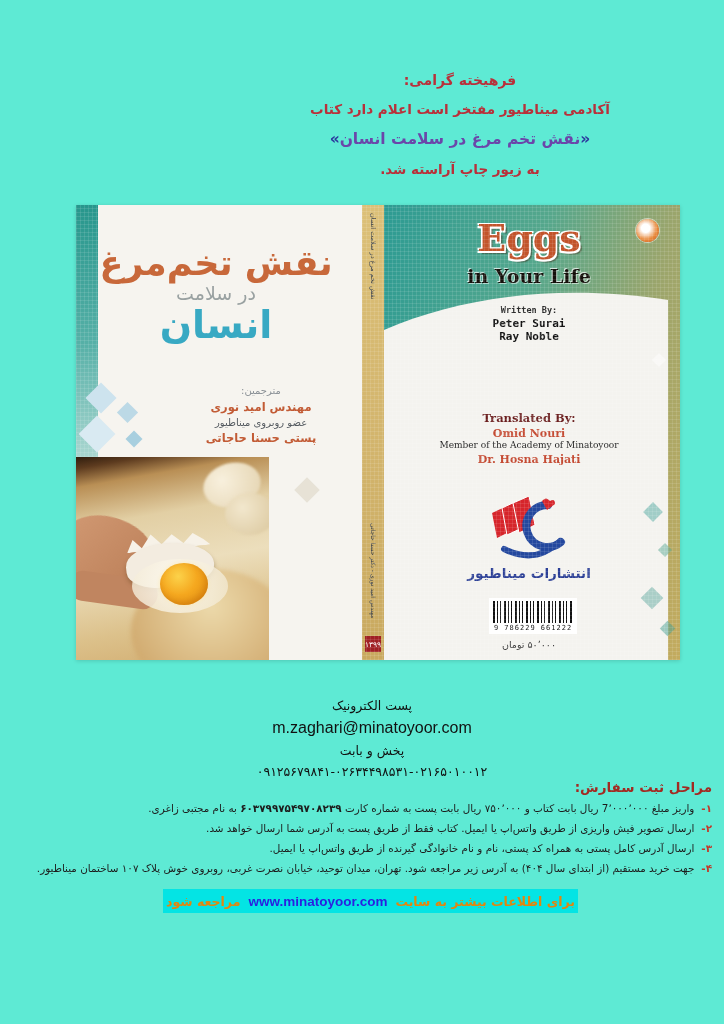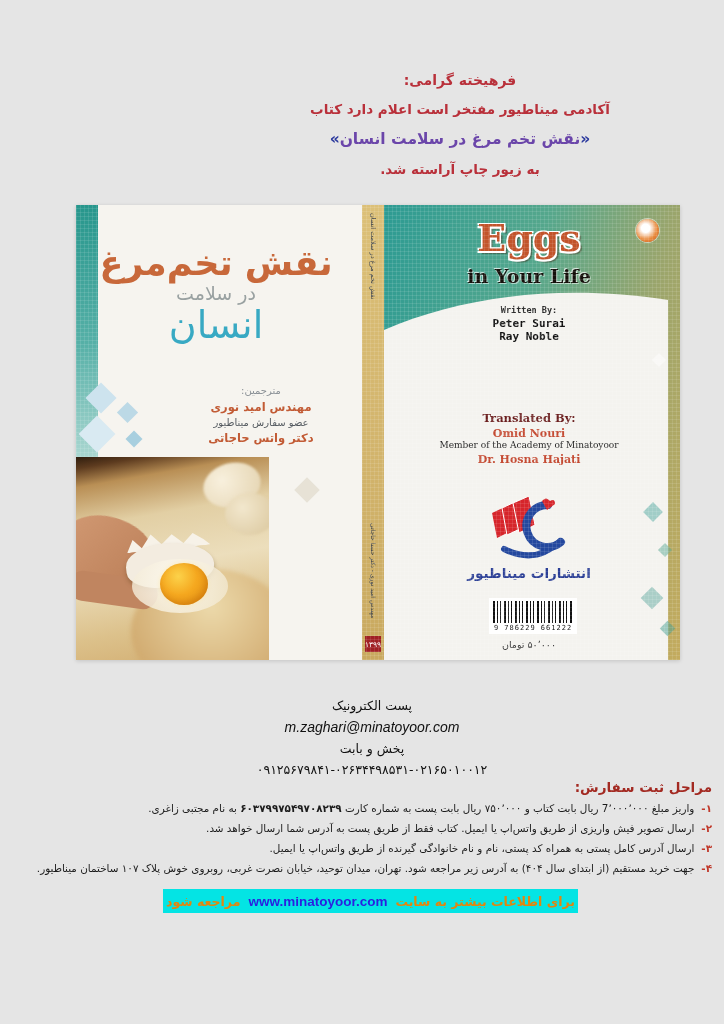--- a/index.html
+++ b/index.html
@@ -1,16 +1,16 @@
 <!DOCTYPE html>
 <html><head>
 <meta charset="utf-8">
 <style>
   html,body{margin:0;padding:0;background:#ffffff;}
-  .page{position:relative;width:724px;height:1024px;background:#e5e5e5;overflow:hidden;
+  .page{position:relative;width:724px;height:1024px;background:#5eead4;overflow:hidden;
         font-family:"DejaVu Sans", sans-serif;}
 
   
   .announce{position:absolute;top:72px;left:160px;width:600px;text-align:center;direction:rtl;}
   .announce .ln{margin:0 0 13px;font-weight:bold;}
   .ln-red{color:#b9303a;font-size:14px;}
   .ln-red2{color:#b9303a;font-size:13.5px;}
   .ln-title{font-size:15.5px;color:#6b46aa;}
   .ln-title .q{color:#2c3a9e;}
 
@@ -24,21 +24,21 @@
       repeating-linear-gradient(90deg, rgba(255,255,255,.10) 0 1px, transparent 1px 4px);}
 
   
   .front{position:relative;width:286px;height:455px;background:#f6f4ef;overflow:hidden;}
   .front-strip{position:absolute;left:0;top:0;width:22px;height:252px;
      background:linear-gradient(180deg,#27968c 0%,#56b0a7 55%,#a9d6d0 100%);}
   .dm{position:absolute;transform:rotate(45deg);}
   .f-title{position:absolute;top:38px;left:15px;width:250px;text-align:center;direction:rtl;}
   .f-t1{font-size:35px;font-weight:bold;color:#c8683a;line-height:1.15;margin:0;}
   .f-t2{font-size:19px;color:#99a1a1;margin:0;line-height:1.1;}
-  .f-t3{font-size:38px;font-weight:normal;color:#38a9c3;margin:0;line-height:1.15;}
+  .f-t3{font-size:38px;font-weight:bold;color:#38a9c3;margin:0;line-height:1.15;}
   .f-trans{position:absolute;top:180px;left:100px;width:170px;text-align:center;direction:rtl;}
   .f-trans .lbl{font-size:10px;color:#8a9096;margin:0 0 4px;}
   .f-trans .nm{font-size:11.5px;font-weight:bold;color:#c25b35;margin:0 0 3px;}
   .f-trans .rl{font-size:10px;color:#555b61;margin:0 0 3px;}
 
   
   .photo{position:absolute;left:0;top:252px;width:193px;height:203px;overflow:hidden;
      background:linear-gradient(170deg,#2f1d0e 0%,#5d3b1f 5%,#b98f55 13%,#e2cfa4 30%,#ecdebc 52%,#dcc18b 78%,#d1ab6e 100%);}
   .photo > div{position:absolute;}
   .ph-egg1{right:8px;top:6px;width:58px;height:44px;border-radius:50%;
@@ -97,21 +97,21 @@
   .publisher{top:360px;font-size:13.5px;font-weight:bold;color:#2b3f96;direction:rtl;}
   .barcode-box{position:absolute;top:393px;left:105px;width:80px;background:#fff;padding:3px 4px 2px;}
   .bars{height:22px;background:repeating-linear-gradient(90deg,#111 0 2px,#fff 2px 4px,#111 4px 5px,#fff 5px 7px,#111 7px 8px,#fff 8px 11px);}
   .isbn{font-size:7px;color:#111;letter-spacing:1px;text-align:center;margin-top:1px;
      font-family:"DejaVu Sans Mono",monospace;}
   .price{top:434px;font-size:9.5px;color:#3a3a3a;direction:rtl;}
 
   
   .contact{position:absolute;top:698px;left:162px;width:420px;text-align:center;direction:rtl;color:#111;}
   .contact .c-lbl{font-size:12.5px;margin:0 0 6px;}
-  .contact .c-email{font-size:14px;margin:0 0 6px;direction:ltr;font-family:"Liberation Sans","DejaVu Sans",sans-serif;font-style:italic;}
+  .contact .c-email{font-size:16px;margin:0 0 6px;direction:ltr;font-family:"Liberation Sans","DejaVu Sans",sans-serif;}
   .contact .c-phones{font-size:12.5px;margin:0;direction:ltr;unicode-bidi:bidi-override;}
 
   
   .steps{position:absolute;top:779px;right:12px;left:16px;direction:rtl;}
   .steps-heading{text-align:right;color:#a32a22;font-weight:bold;font-size:13.5px;margin:0 0 7px;}
   .step{font-size:10.4px;color:#1c1c1c;margin:0 0 8px;text-align:right;white-space:nowrap;}
   .step .num{color:#c0392b;font-weight:bold;padding-left:7px;}
   .card-number{font-weight:bold;}
 
   
@@ -144,22 +144,22 @@
 
       <div class="f-title">
         <p class="f-t1">نقش تخم‌مرغ</p>
         <p class="f-t2">در سلامت</p>
         <p class="f-t3">انسان</p>
       </div>
 
       <div class="f-trans">
         <p class="lbl">مترجمین:</p>
         <p class="nm">مهندس امید نوری</p>
-        <p class="rl">عضو سفارش میناطیور</p>
-        <p class="nm">دکتر واتس حاجاتی</p>
+        <p class="rl">عضو روبروی میناطیور</p>
+        <p class="nm">پستی حسنا حاجاتی</p>
       </div>
 
       <div class="photo">
         <div class="ph-egg1"></div>
         <div class="ph-egg2"></div>
         <div class="ph-bowl"></div>
         <div class="ph-hand"></div>
         <div class="ph-finger"></div>
         <div class="ph-shell-jag"></div>
         <div class="ph-shell"></div>

